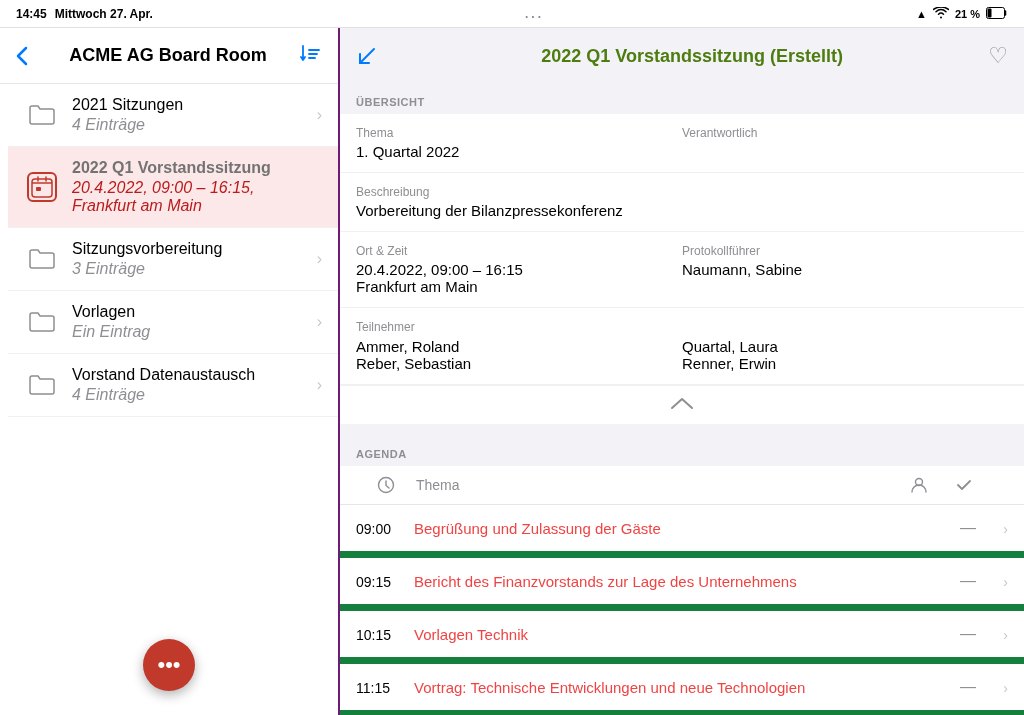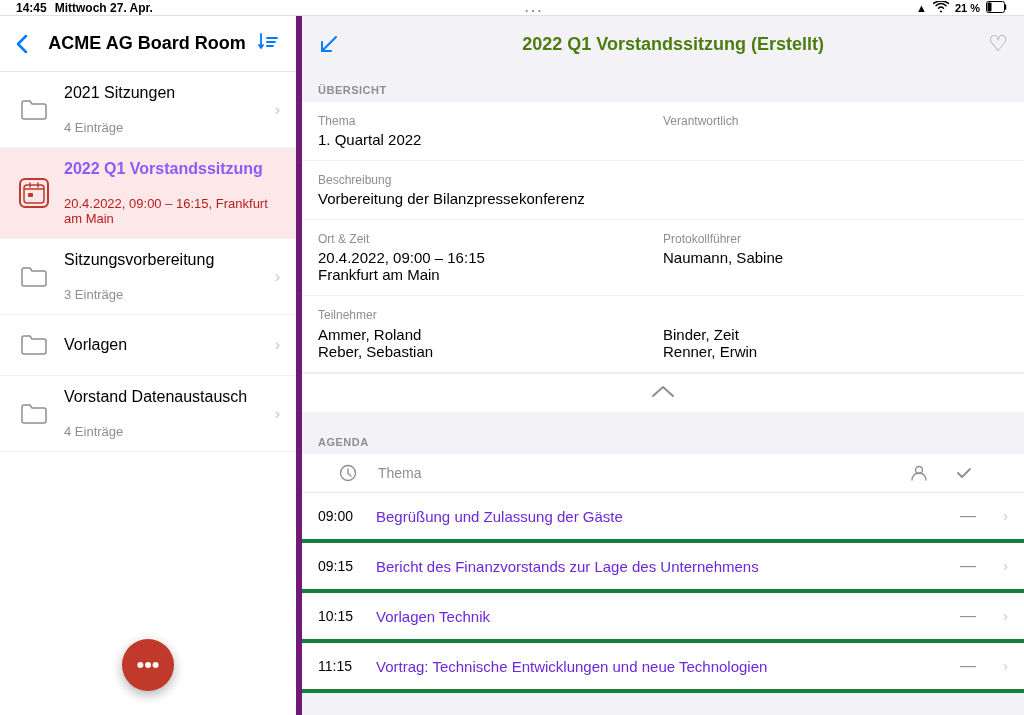--- a/index.html
+++ b/index.html
@@ -10,21 +10,21 @@
       width: 1024px;
       height: 715px;
       overflow: hidden;
       display: flex;
       flex-direction: column;
     }
 
     
     .status-bar {
       background: #fff;
-      height: 16px;
+      height: 28px;
       display: flex;
       align-items: center;
       justify-content: space-between;
       padding: 0 16px;
       font-size: 12px;
       font-weight: 600;
       border-bottom: 1px solid #e0e0e0;
     }
     .status-bar-left { display: flex; gap: 8px; align-items: center; }
     .status-bar-center { color: #888; letter-spacing: 3px; }
@@ -32,25 +32,25 @@
 
     
     .app-container {
       display: flex;
       flex: 1;
       overflow: hidden;
     }
 
     
     .left-panel {
-      width: 302px;
+      width: 340px;
       background: #fff;
       display: flex;
       flex-direction: column;
-      border-right: 6px solid #701a75;
+      border-right: 2px solid #701a75;
       position: relative;
     }
 
     .left-header {
       height: 56px;
       display: flex;
       align-items: center;
       padding: 0 16px;
       background: #fff;
       border-bottom: 1px solid #e5e5ea;
@@ -75,20 +75,21 @@
 
     .sort-icon {
       color: #007aff;
       font-size: 18px;
       cursor: pointer;
     }
 
     .left-list {
       flex: 1;
       overflow-y: auto;
+      padding-left: 8px;
     }
 
     .list-item {
       display: flex;
       align-items: center;
       padding: 12px 16px;
       border-bottom: 1px solid #f0f0f0;
       cursor: pointer;
       background: #fff;
       min-height: 60px;
@@ -127,28 +128,29 @@
       flex: 1;
     }
 
     .list-item-title {
       font-size: 16px;
       font-weight: 500;
       color: #000;
     }
 
     .list-item-title.red {
-      color: #8b5cf6;
+      color: #737373;
       font-weight: 600;
     }
 
     .list-item-subtitle {
-      font-size: 13px;
-      color: #8e8e93;
-      margin-top: 18px;
+      font-size: 16px;
+      color: #8e8e93;
+      margin-top: 2px;
+      font-style: italic;
     }
 
     .list-item-subtitle.red {
       color: #b91c1c;
     }
 
     .chevron-right {
       color: #c7c7cc;
       font-size: 16px;
     }
@@ -311,39 +313,39 @@
       color: #8e8e93;
       font-size: 16px;
     }
 
     .agenda-col-arrow {
       width: 24px;
     }
 
     .agenda-row {
       display: flex;
-      align-items: center;
+      align-items: flex-end;
       padding: 14px 16px;
-      border-bottom: 4px solid #15803d;
+      border-bottom: 7px solid #15803d;
       background: #fff;
       cursor: pointer;
     }
 
     .agenda-time {
       width: 50px;
       font-size: 14px;
       color: #000;
       font-weight: 400;
       flex-shrink: 0;
     }
 
     .agenda-title-col {
       flex: 1;
       font-size: 15px;
-      color: #6d28d9;
+      color: #ef4444;
       padding: 0 8px;
     }
 
     .agenda-dash {
       width: 40px;
       text-align: center;
       color: #8e8e93;
       font-size: 16px;
       font-weight: 300;
     }
@@ -452,20 +454,21 @@
       </div>
 
       <div class="list-item">
         <div class="list-item-icon">
           <svg width="28" height="24" viewBox="0 0 28 24" fill="none">
             <path d="M2 5a2 2 0 012-2h6l2 3h12a2 2 0 012 2v11a2 2 0 01-2 2H4a2 2 0 01-2-2V5z" stroke="#8e8e93" stroke-width="1.5" fill="none"></path>
           </svg>
         </div>
         <div class="list-item-content">
           <div class="list-item-title">Vorlagen</div>
+          <div class="list-item-subtitle">Ein Eintrag</div>
         </div>
         <div class="chevron-right">›</div>
       </div>
 
       <div class="list-item">
         <div class="list-item-icon">
           <svg width="28" height="24" viewBox="0 0 28 24" fill="none">
             <path d="M2 5a2 2 0 012-2h6l2 3h12a2 2 0 012 2v11a2 2 0 01-2 2H4a2 2 0 01-2-2V5z" stroke="#8e8e93" stroke-width="1.5" fill="none"></path>
           </svg>
         </div>
@@ -536,21 +539,21 @@
         </div>
 
         <div class="overview-row">
           <div class="field-label">Teilnehmer</div>
           <div class="two-col-row" style="margin-top:4px;">
             <div class="overview-col">
               <div class="field-value">Ammer, Roland</div>
               <div class="field-value">Reber, Sebastian</div>
             </div>
             <div class="overview-col">
-              <div class="field-value">Binder, Zeit</div>
+              <div class="field-value">Quartal, Laura</div>
               <div class="field-value">Renner, Erwin</div>
             </div>
           </div>
         </div>
 
         <div class="collapse-btn">
           <svg width="24" height="14" viewBox="0 0 24 14">
             <path d="M2 12L12 3L22 12" stroke="#8e8e93" stroke-width="2" fill="none" stroke-linecap="round" stroke-linejoin="round"></path>
           </svg>
         </div>

